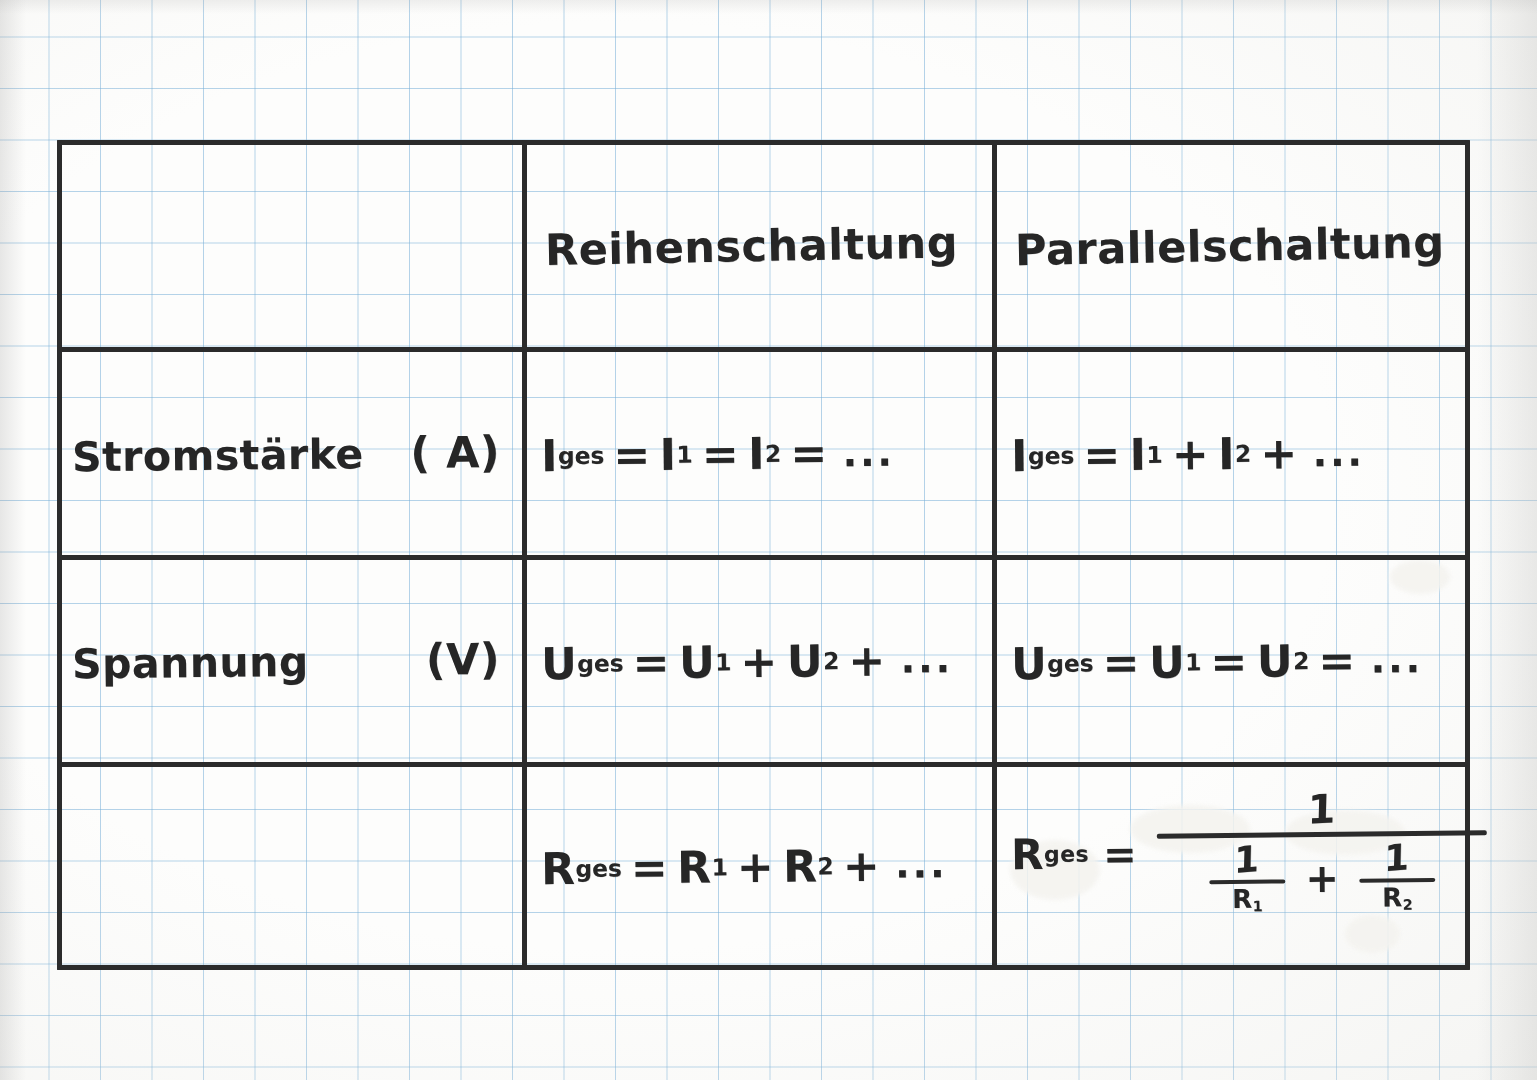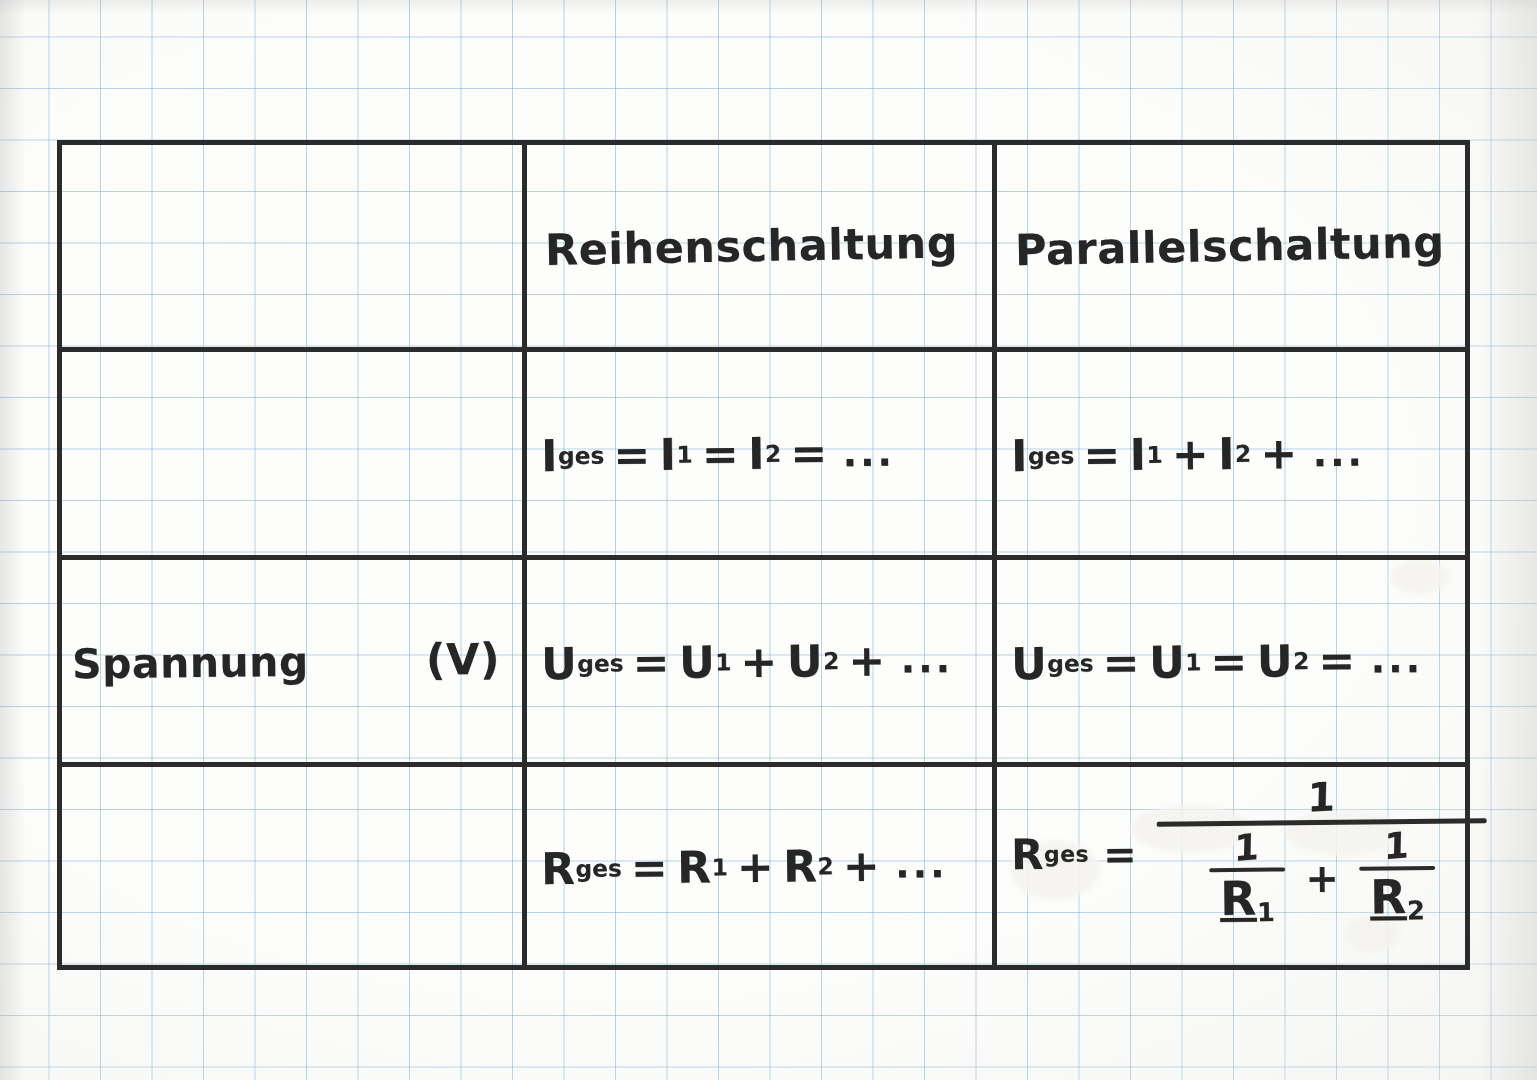--- a/index.html
+++ b/index.html
@@ -158,23 +158,22 @@
     transform: rotate(-4deg) skewX(-6deg);
   }
   .smallfrac .sf-bar {
     width: 76px;
     height: 4px;
     background: #2b2b2b;
     border-radius: 2px;
     margin: 2px 0;
   }
   .smallfrac .sf-den {
-    font-size: 47px;
+    font-size: 26px;
     line-height: 1.05;
-    text-decoration: underline;
   }
   .den-row .plus {
     font-size: 40px;
     padding: 0 16px;
     align-self: center;
     margin-top: 2px;
   }
   .rges-label { font-size: 42px; }
   .rges-eq { font-size: 40px; padding: 0 14px; }
 
@@ -221,20 +220,26 @@
     <div class="cell" style="left:5px;top:5px;width:460px;height:202px;"></div>
 
     <div class="cell hand hdr" style="left:470px;top:5px;width:465px;height:202px;">
       <span>Reihenschaltung</span>
     </div>
 
     <div class="cell hand hdr" style="left:940px;top:5px;width:468px;height:202px;">
       <span>Parallelschaltung</span>
     </div>
 
+    <div class="cell" style="left:5px;top:212px;width:460px;height:203px;">
+      <div class="hand rowlabel" style="display:flex;align-items:baseline;">
+        <span>Stromstärke</span>
+        <span class="unit">( A)</span>
+      </div>
+    </div>
 
     <div class="cell hand formula" style="left:470px;top:212px;width:465px;height:203px;">
       <span>I</span>
         <sub>ges</sub>
         <span class="op">=</span>
         <span>I</span>
         <sub>1</sub>
         <span class="op">=</span>
         <span>I</span>
         <sub>2</sub>

